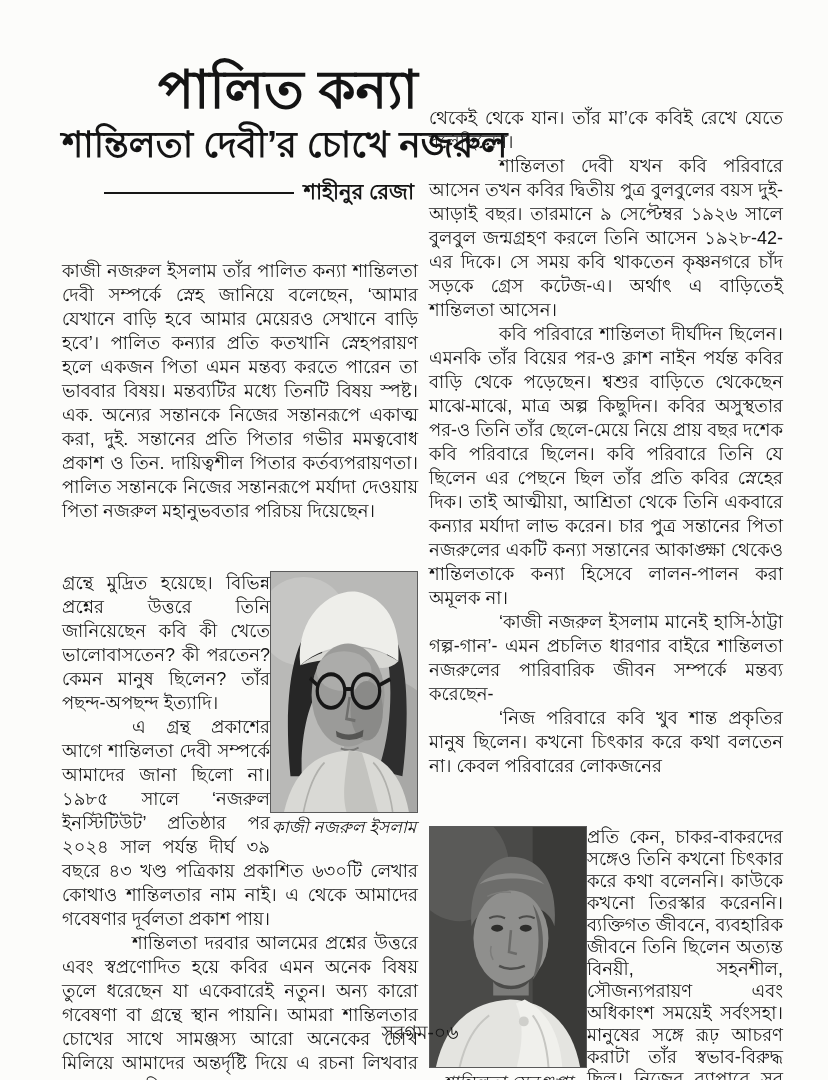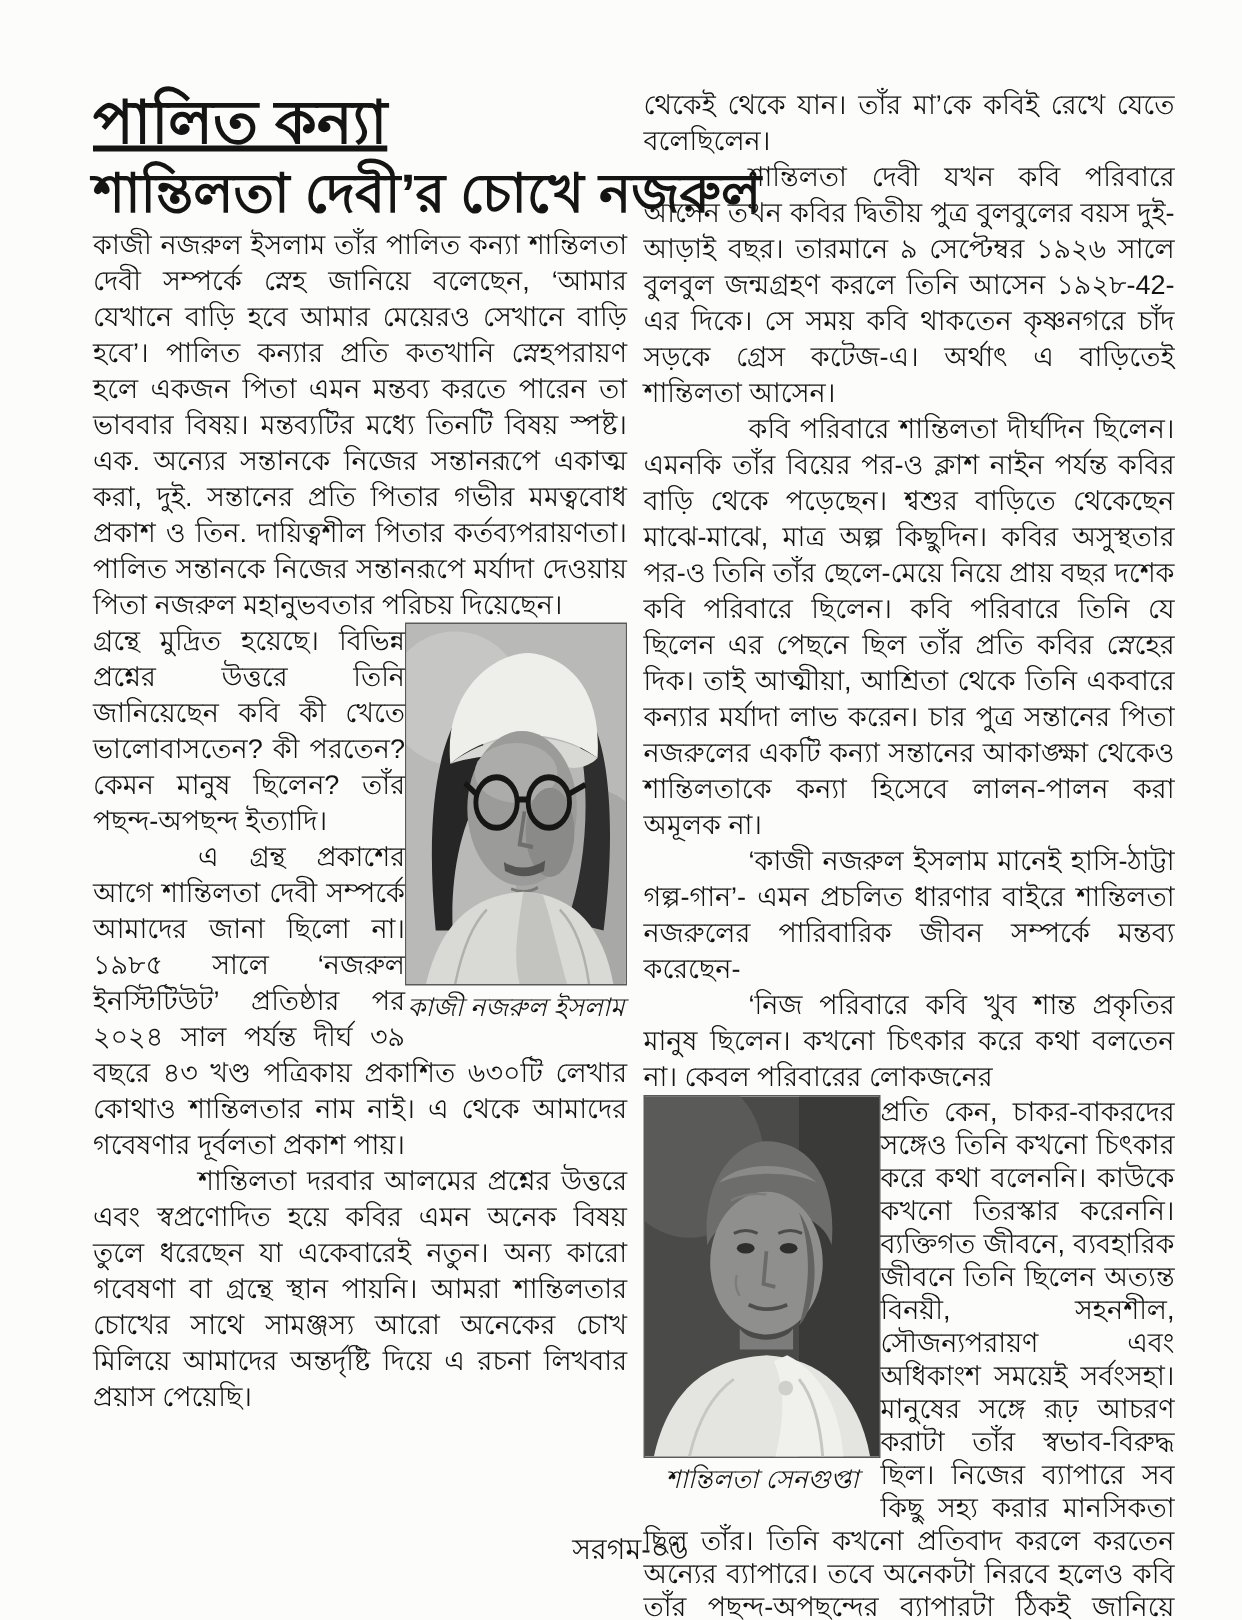--- a/index.html
+++ b/index.html
@@ -14,38 +14,38 @@
   .columns{
     display:flex;
     gap:11px;
     padding:58px 50px 0 62px;
     box-sizing:border-box;
   }
   .col-left{width:356px;flex:0 0 356px;}
   .col-right{width:354px;flex:0 0 354px;}
 
   .title-line1{
-    font-size:40px;font-weight:bold;text-align:left;
-    line-height:1.2;letter-spacing:0;text-decoration:underline;
+    font-size:53px;font-weight:bold;text-align:right;
+    line-height:1.2;letter-spacing:0;
   }
   .title-line2{
     font-size:36px;font-weight:bold;text-align:center;
     line-height:1.25;white-space:nowrap;
   }
   .byline{display:flex;align-items:center;margin:9px 4px 13px 42px;}
   .byline .rule{flex:1;border-top:2px solid #161616;height:0;}
   .byline .author{font-size:21px;font-weight:bold;padding-left:10px;white-space:nowrap;}
 
   .body{
     font-size:18px;line-height:24px;
     text-align:justify;
     margin:0;
   }
   .indent{text-indent:70px;}
-  .no-indent{text-indent:0;}
+  .no-indent{text-indent:0;margin-top:48px;}
   .wrap-block::after{content:"";display:block;clear:both;}
 
   figure.fig{margin:0;}
   .fig-right{float:right;width:148px;margin:3px -9px 6px 12px;}
   .fig-left{float:left;width:158px;margin:3px 12px 6px -13px;}
   .fig svg{display:block;width:100%;height:242px;border:1px solid #5a5a5a;box-sizing:border-box;}
   .fig figcaption{
     font-style:italic;font-size:17px;font-weight:500;
     text-align:center;padding-top:5px;line-height:20px;
   }
@@ -59,20 +59,24 @@
 </head>
 <body>
 
 <div class="page">
   <div class="columns">
 
     <div class="col-left">
       <header>
         <div class="title-line1">পালিত কন্যা</div>
         <div class="title-line2">শান্তিলতা দেবী’র চোখে নজরুল</div>
+        <div class="byline">
+          <span class="rule"></span>
+          <span class="author">শাহীনুর রেজা</span>
+        </div>
       </header>
 
       <p class="body no-indent">কাজী নজরুল ইসলাম তাঁর পালিত কন্যা শান্তিলতা দেবী সম্পর্কে স্নেহ জানিয়ে বলেছেন, ‘আমার যেখানে বাড়ি হবে আমার মেয়েরও সেখানে বাড়ি হবে’। পালিত কন্যার প্রতি কতখানি স্নেহপরায়ণ হলে একজন পিতা এমন মন্তব্য করতে পারেন তা ভাববার বিষয়। মন্তব্যটির মধ্যে তিনটি বিষয় স্পষ্ট। এক. অন্যের সন্তানকে নিজের সন্তানরূপে একাত্ম করা, দুই. সন্তানের প্রতি পিতার গভীর মমত্ববোধ প্রকাশ ও তিন. দায়িত্বশীল পিতার কর্তব্যপরায়ণতা। পালিত সন্তানকে নিজের সন্তানরূপে মর্যাদা দেওয়ায় পিতা নজরুল মহানুভবতার পরিচয় দিয়েছেন।</p>
 
       <div class="wrap-block">
         <figure class="fig fig-right">
           <svg viewBox="0 0 180 242" preserveAspectRatio="none" role="img">
             <rect x="0" y="0" width="180" height="242" fill="#b9b9b7"></rect>
             <ellipse cx="40" cy="50" rx="55" ry="45" fill="#c6c6c4"></ellipse>
             <ellipse cx="150" cy="180" rx="60" ry="70" fill="#a8a8a6"></ellipse>

